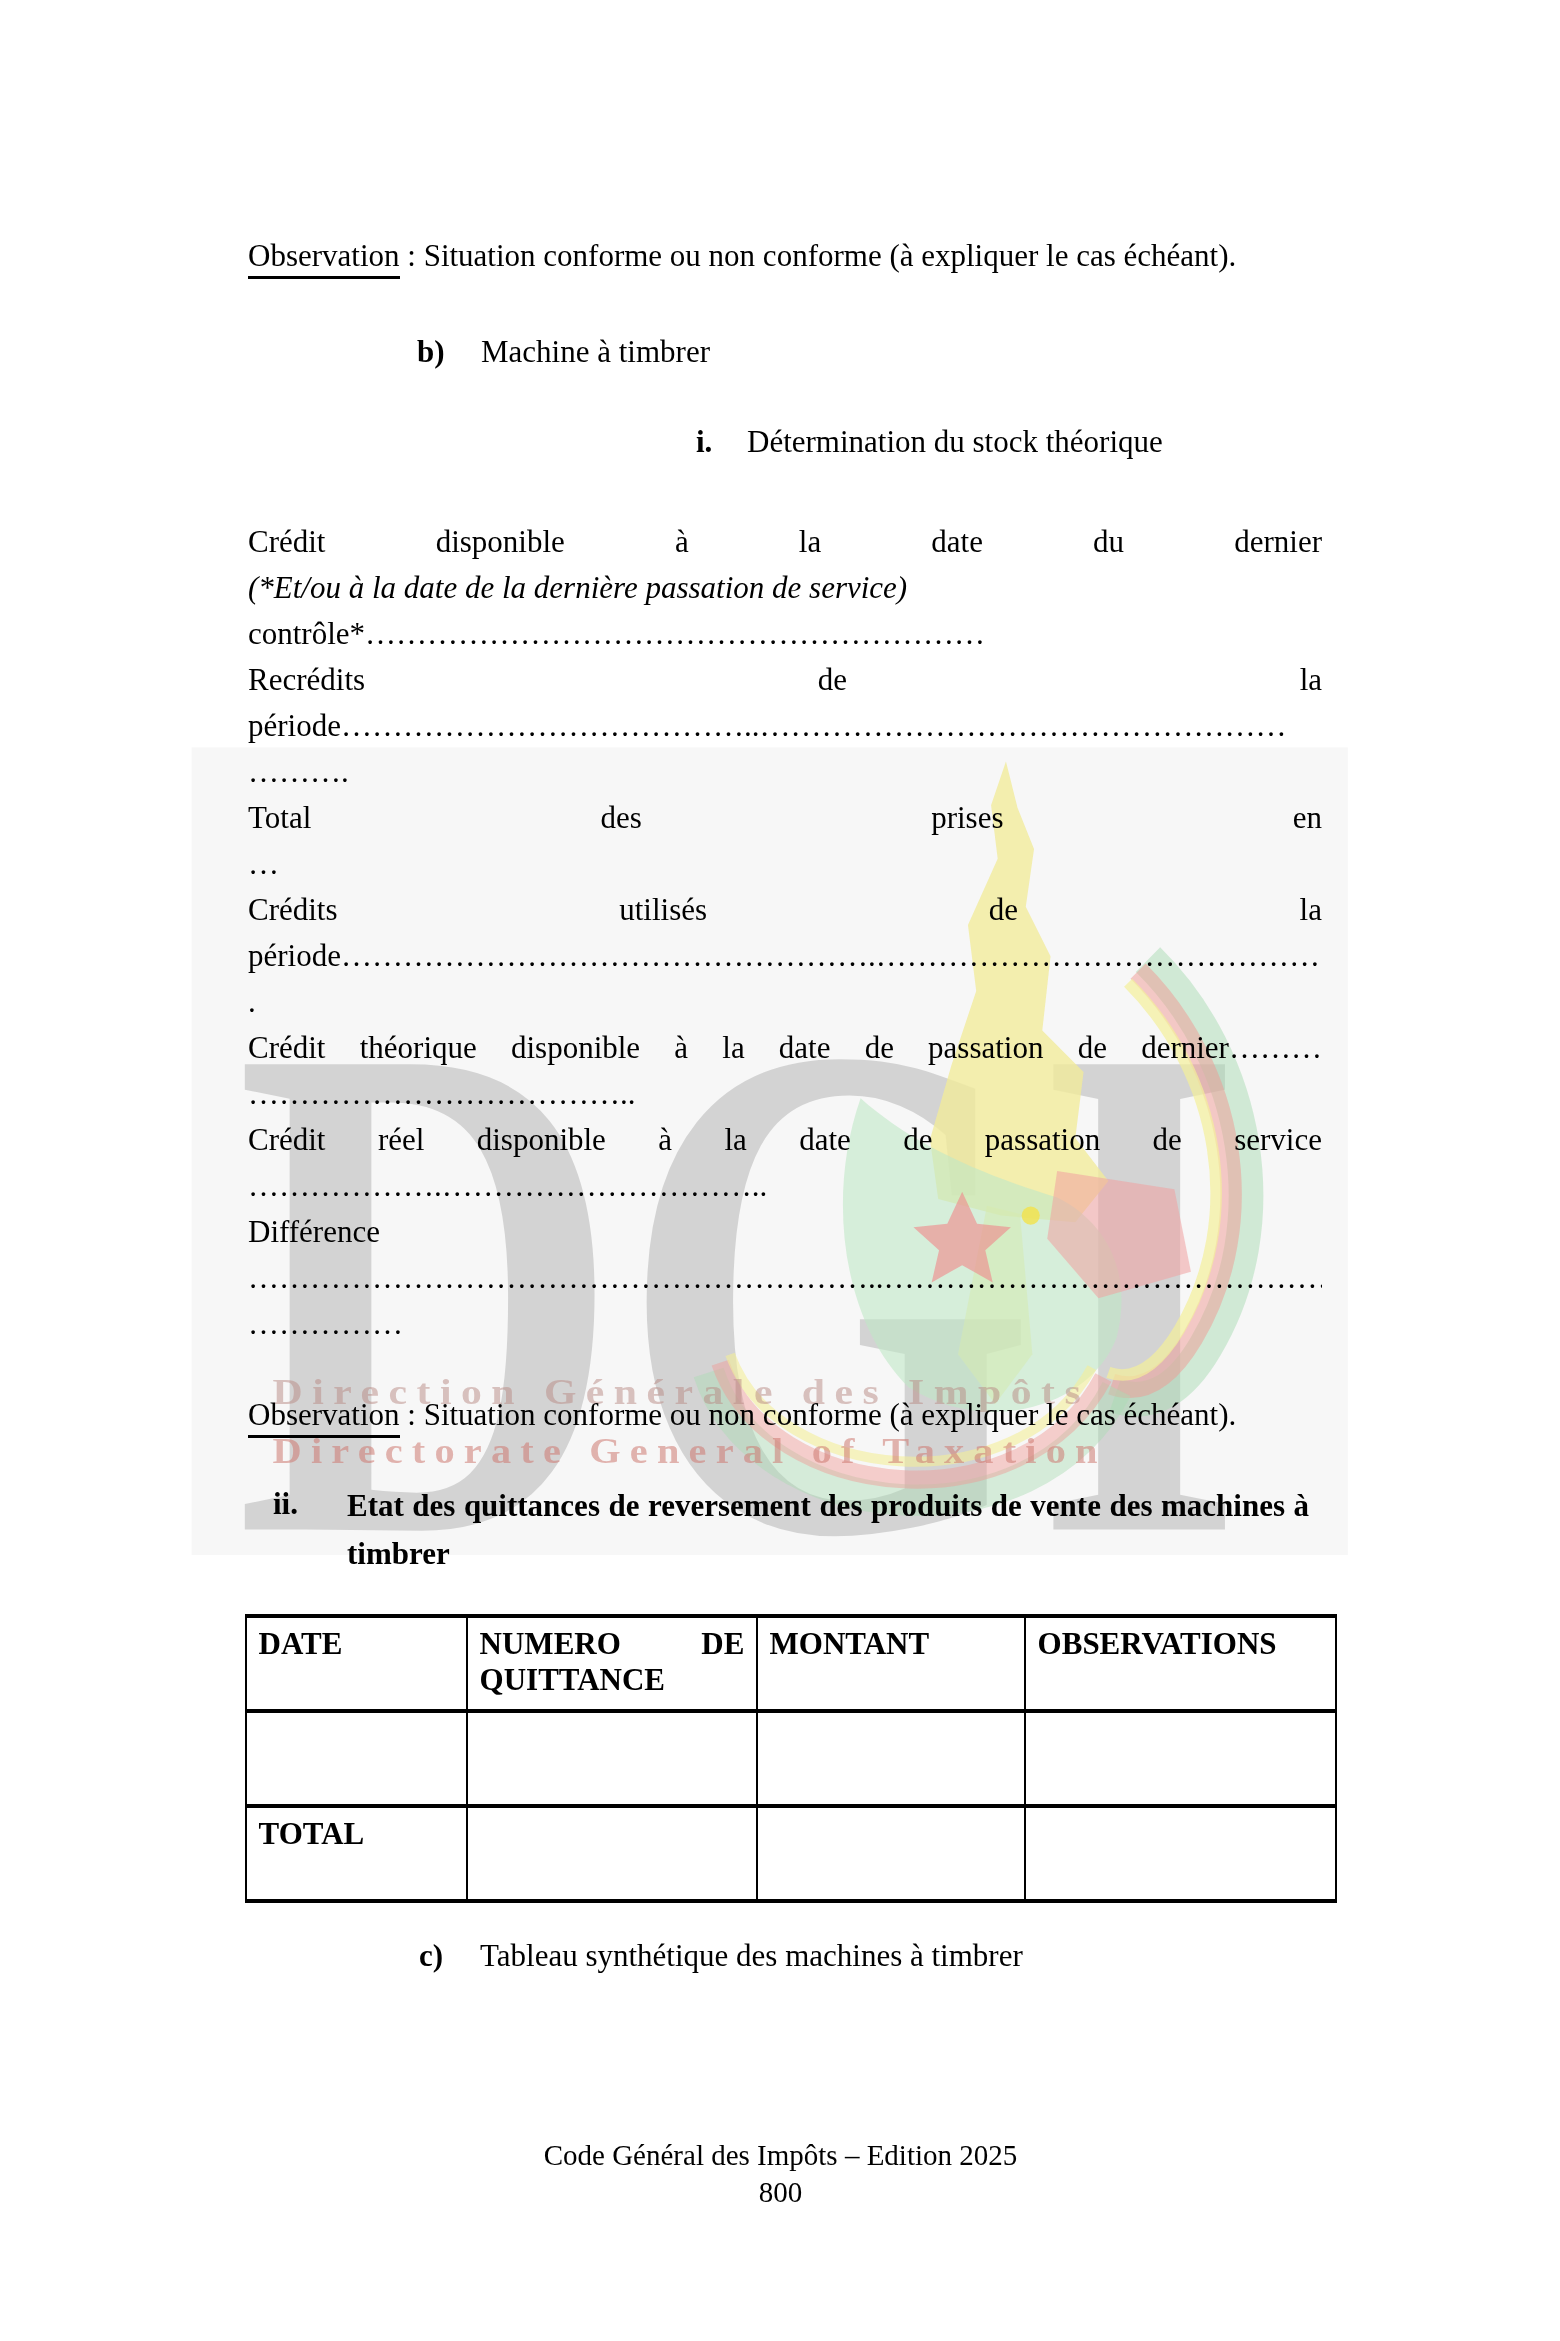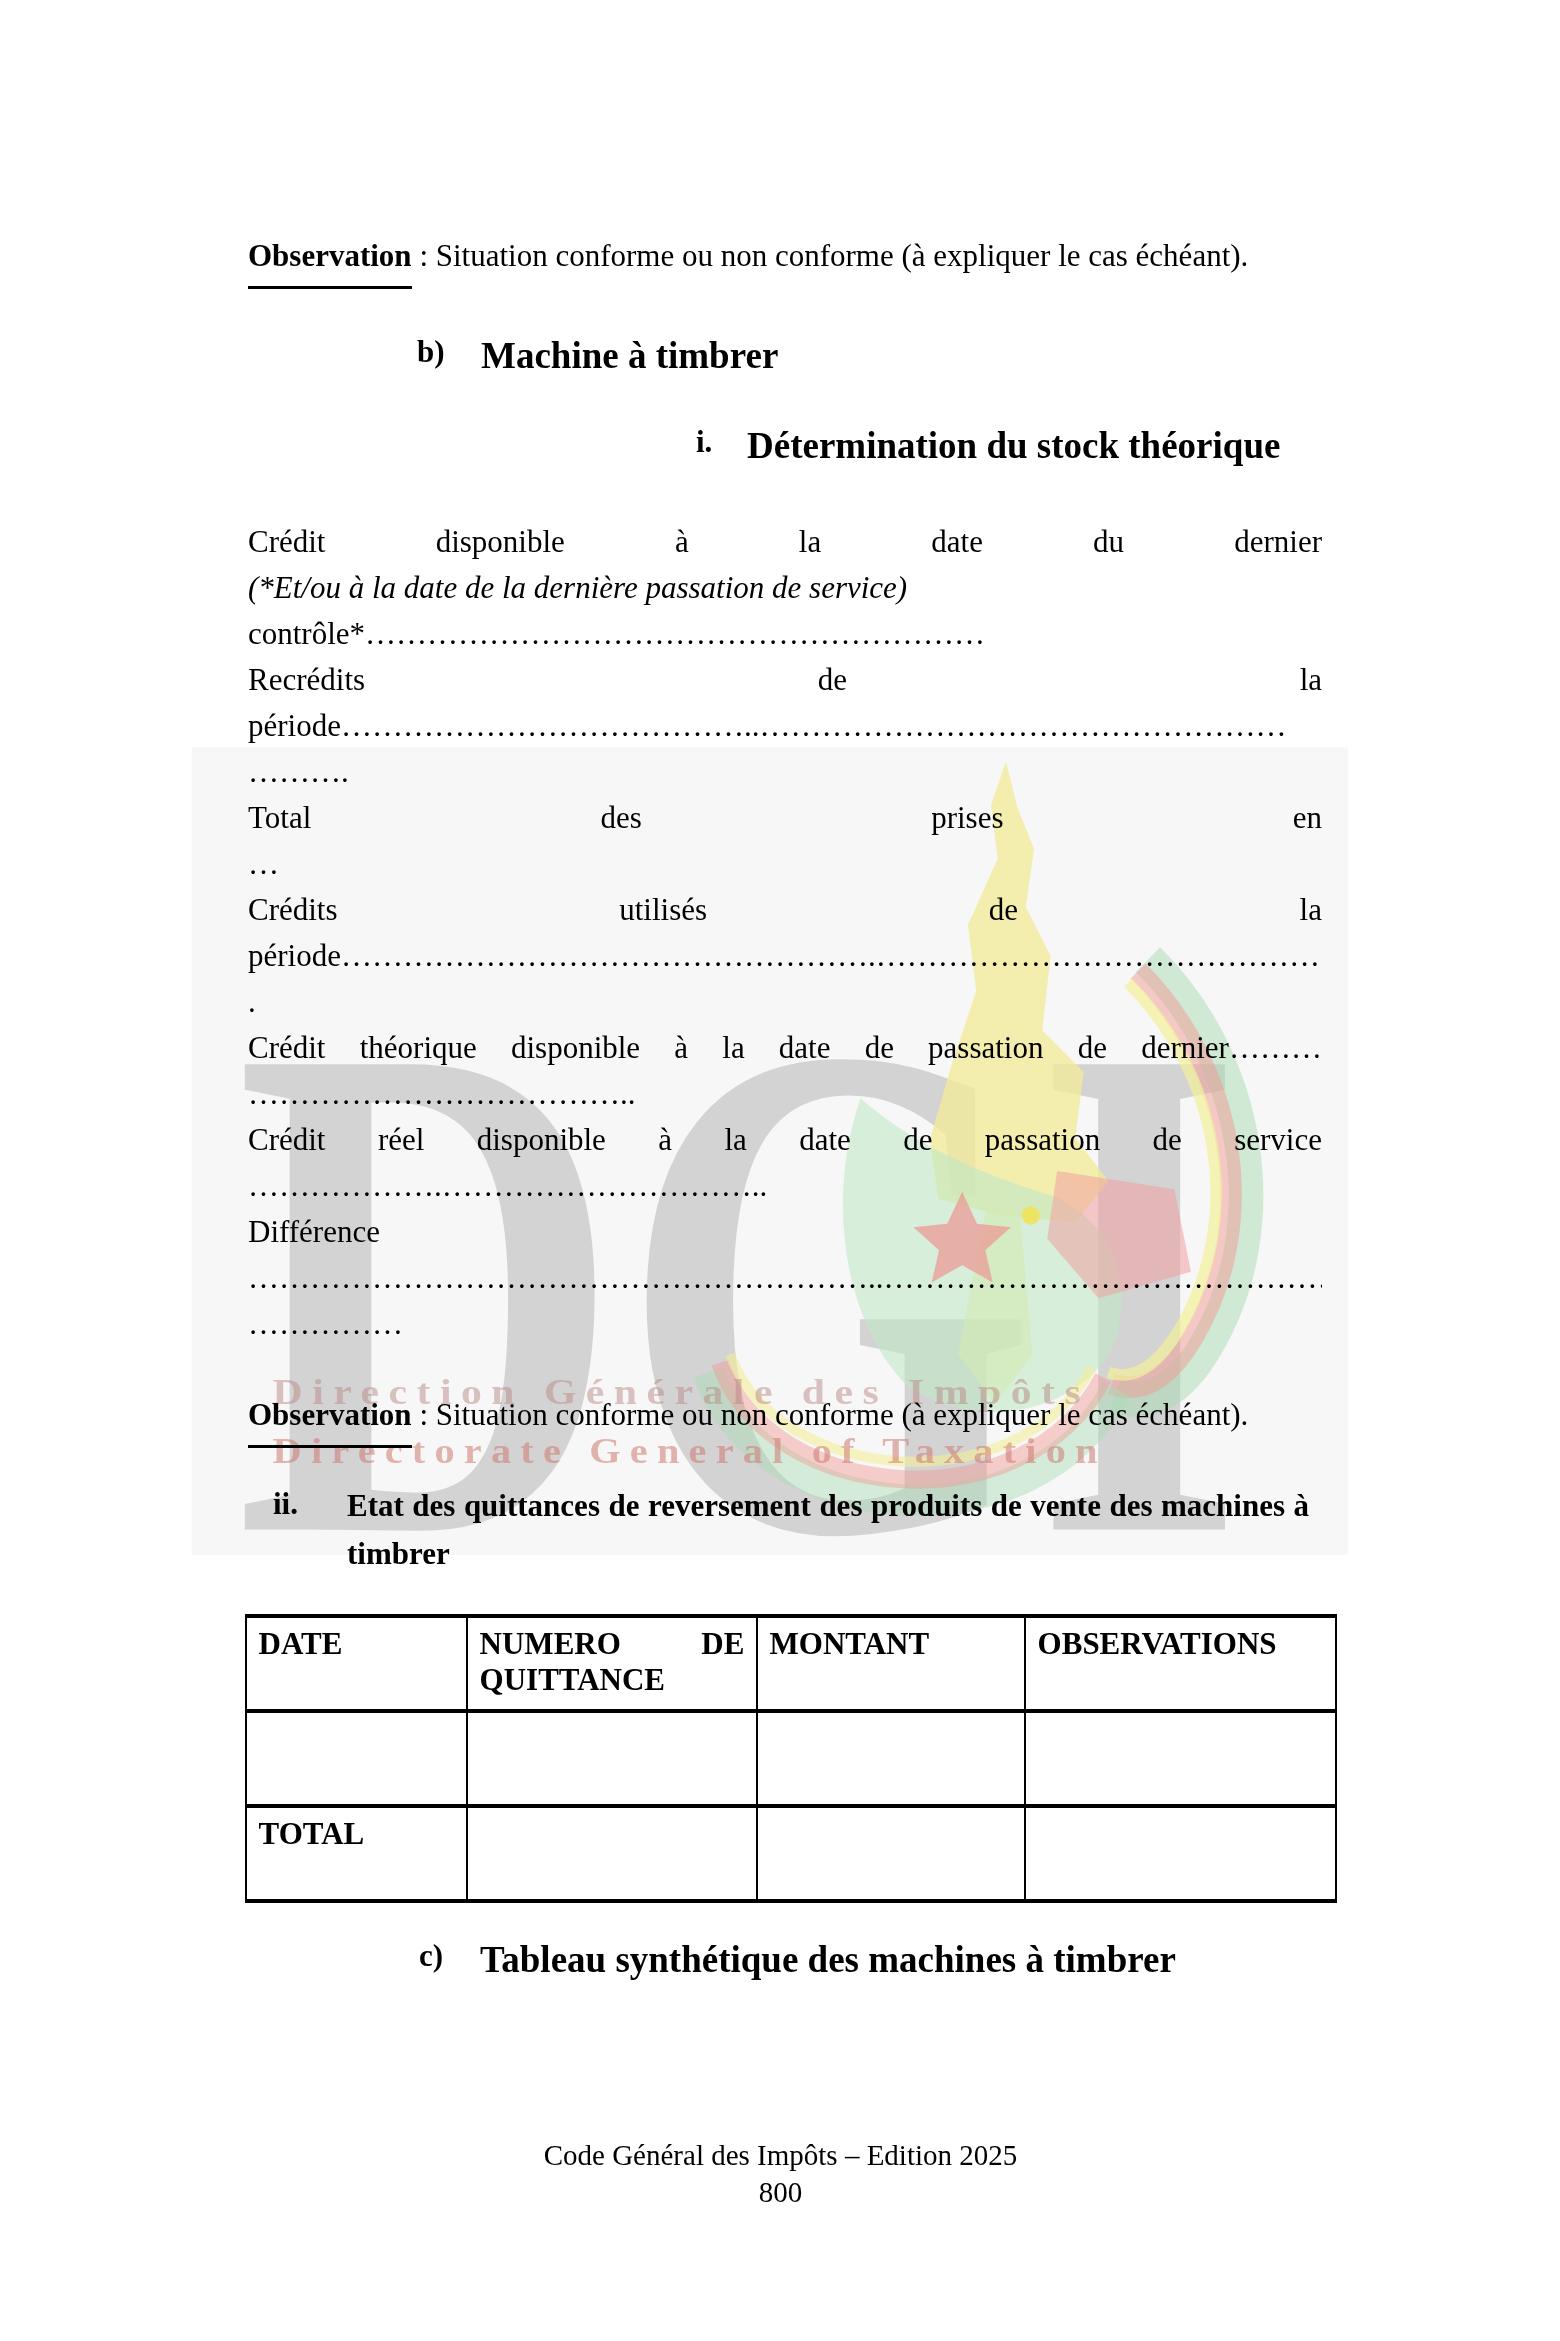--- a/index.html
+++ b/index.html
@@ -5,24 +5,24 @@
   html,body{margin:0;padding:0;background:#ffffff;}
   .page{
     position:relative;width:1561px;height:2342px;background:#ffffff;
     font-family:"Liberation Serif","DejaVu Serif",serif;color:#000;overflow:hidden;
   }
   .abs{position:absolute;}
   .wm{position:absolute;left:0;top:0;z-index:0;pointer-events:none;}
   .content{position:relative;z-index:1;}
 
   .obs-line{left:248px;width:1082px;font-size:31px;white-space:nowrap;}
-  .obs-label{font-weight:bold;border-bottom:3.3px solid #000;padding-bottom:13px;}
+  .obs-label{font-weight:normal;border-bottom:3.3px solid #000;padding-bottom:3px;}
 
   .hmark{font-weight:bold;font-size:31px;white-space:nowrap;}
-  .hlabel{font-weight:bold;font-size:37px;white-space:nowrap;}
+  .hlabel{font-weight:normal;font-size:31px;white-space:nowrap;}
 
   #stock-paragraph{left:248px;top:519px;width:1074px;}
   .stock-line{
     font-size:31px;line-height:46px;height:46px;
     white-space:nowrap;overflow:hidden;
   }
   .stock-line.justify{display:flex;justify-content:space-between;}
   .stock-line.italic{font-style:italic;}
 
   .hii-label{

